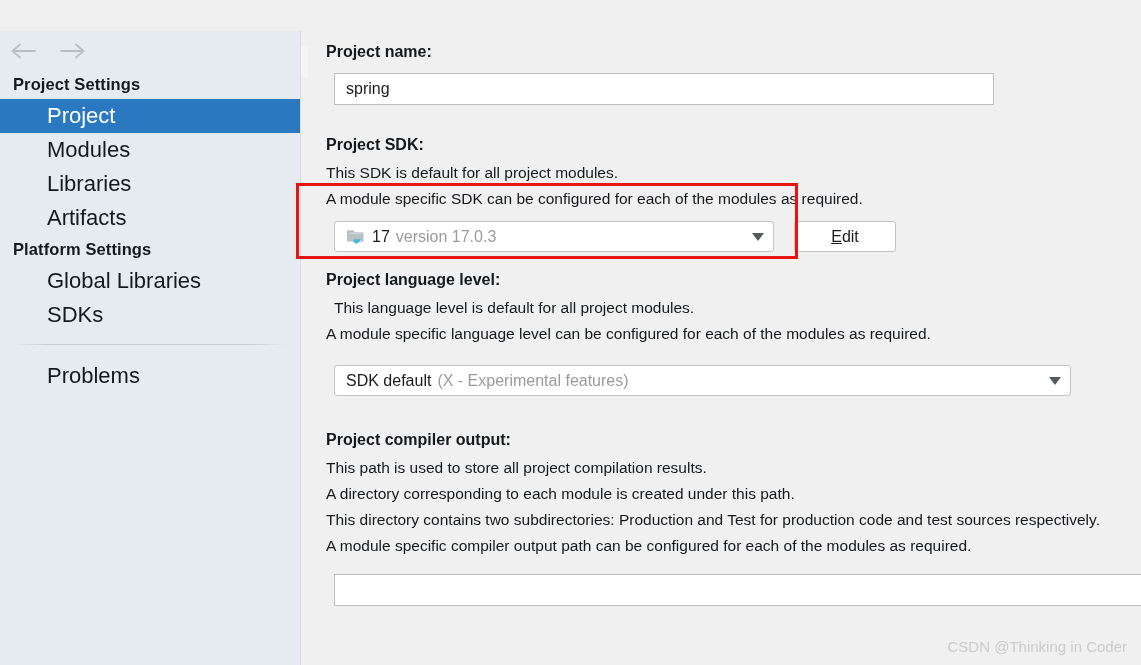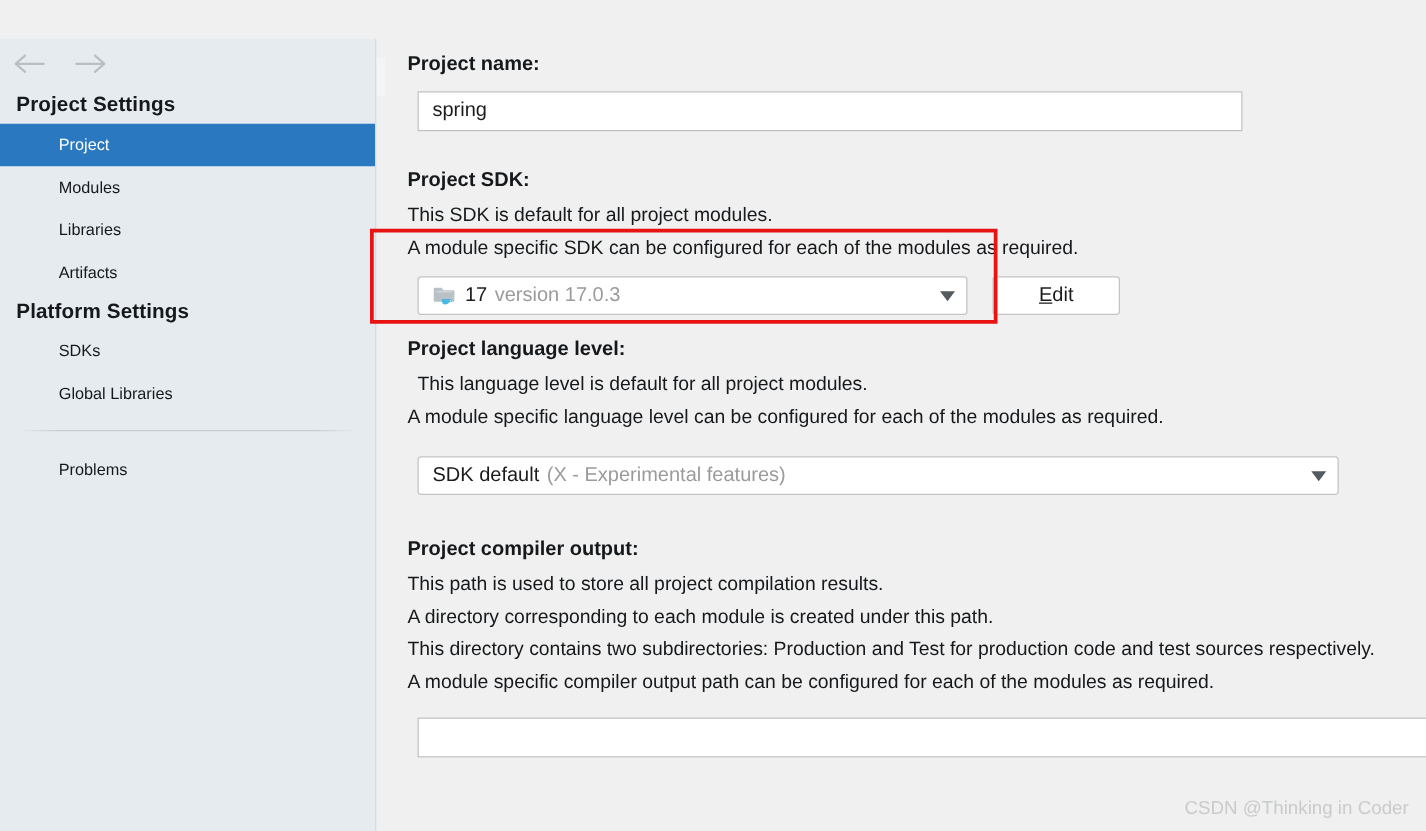--- a/index.html
+++ b/index.html
@@ -89,21 +89,21 @@
   .nav-arrow svg { display: block; }
 
   .section-head {
     font-size: 16.5px;
     font-weight: bold;
     color: #16191c;
     padding: 5px 0 5px 13px;
     letter-spacing: 0.1px;
   }
   .nav-item {
-    font-size: 13px;
+    font-size: 22px;
     color: #16191c;
     padding: 6px 0 6px 47px;
     line-height: 22px;
     white-space: nowrap;
   }
   .nav-item.selected {
     background: #2a79c0;
     color: #ffffff;
   }
   .sidebar-divider {
@@ -256,24 +256,24 @@
     </div>
     <div class="nav-item">
       <span>Libraries</span>
     </div>
     <div class="nav-item">
       <span>Artifacts</span>
     </div>
 
     <div class="section-head">Platform Settings</div>
     <div class="nav-item">
+      <span>Global Libraries</span>
+    </div>
+    <div class="nav-item">
       <span>SDKs</span>
-    </div>
-    <div class="nav-item">
-      <span>Global Libraries</span>
     </div>
 
     <div class="sidebar-divider"></div>
     <div class="divider-space"></div>
 
     <div class="nav-item">
       <span>Problems</span>
     </div>
   </div>
 

